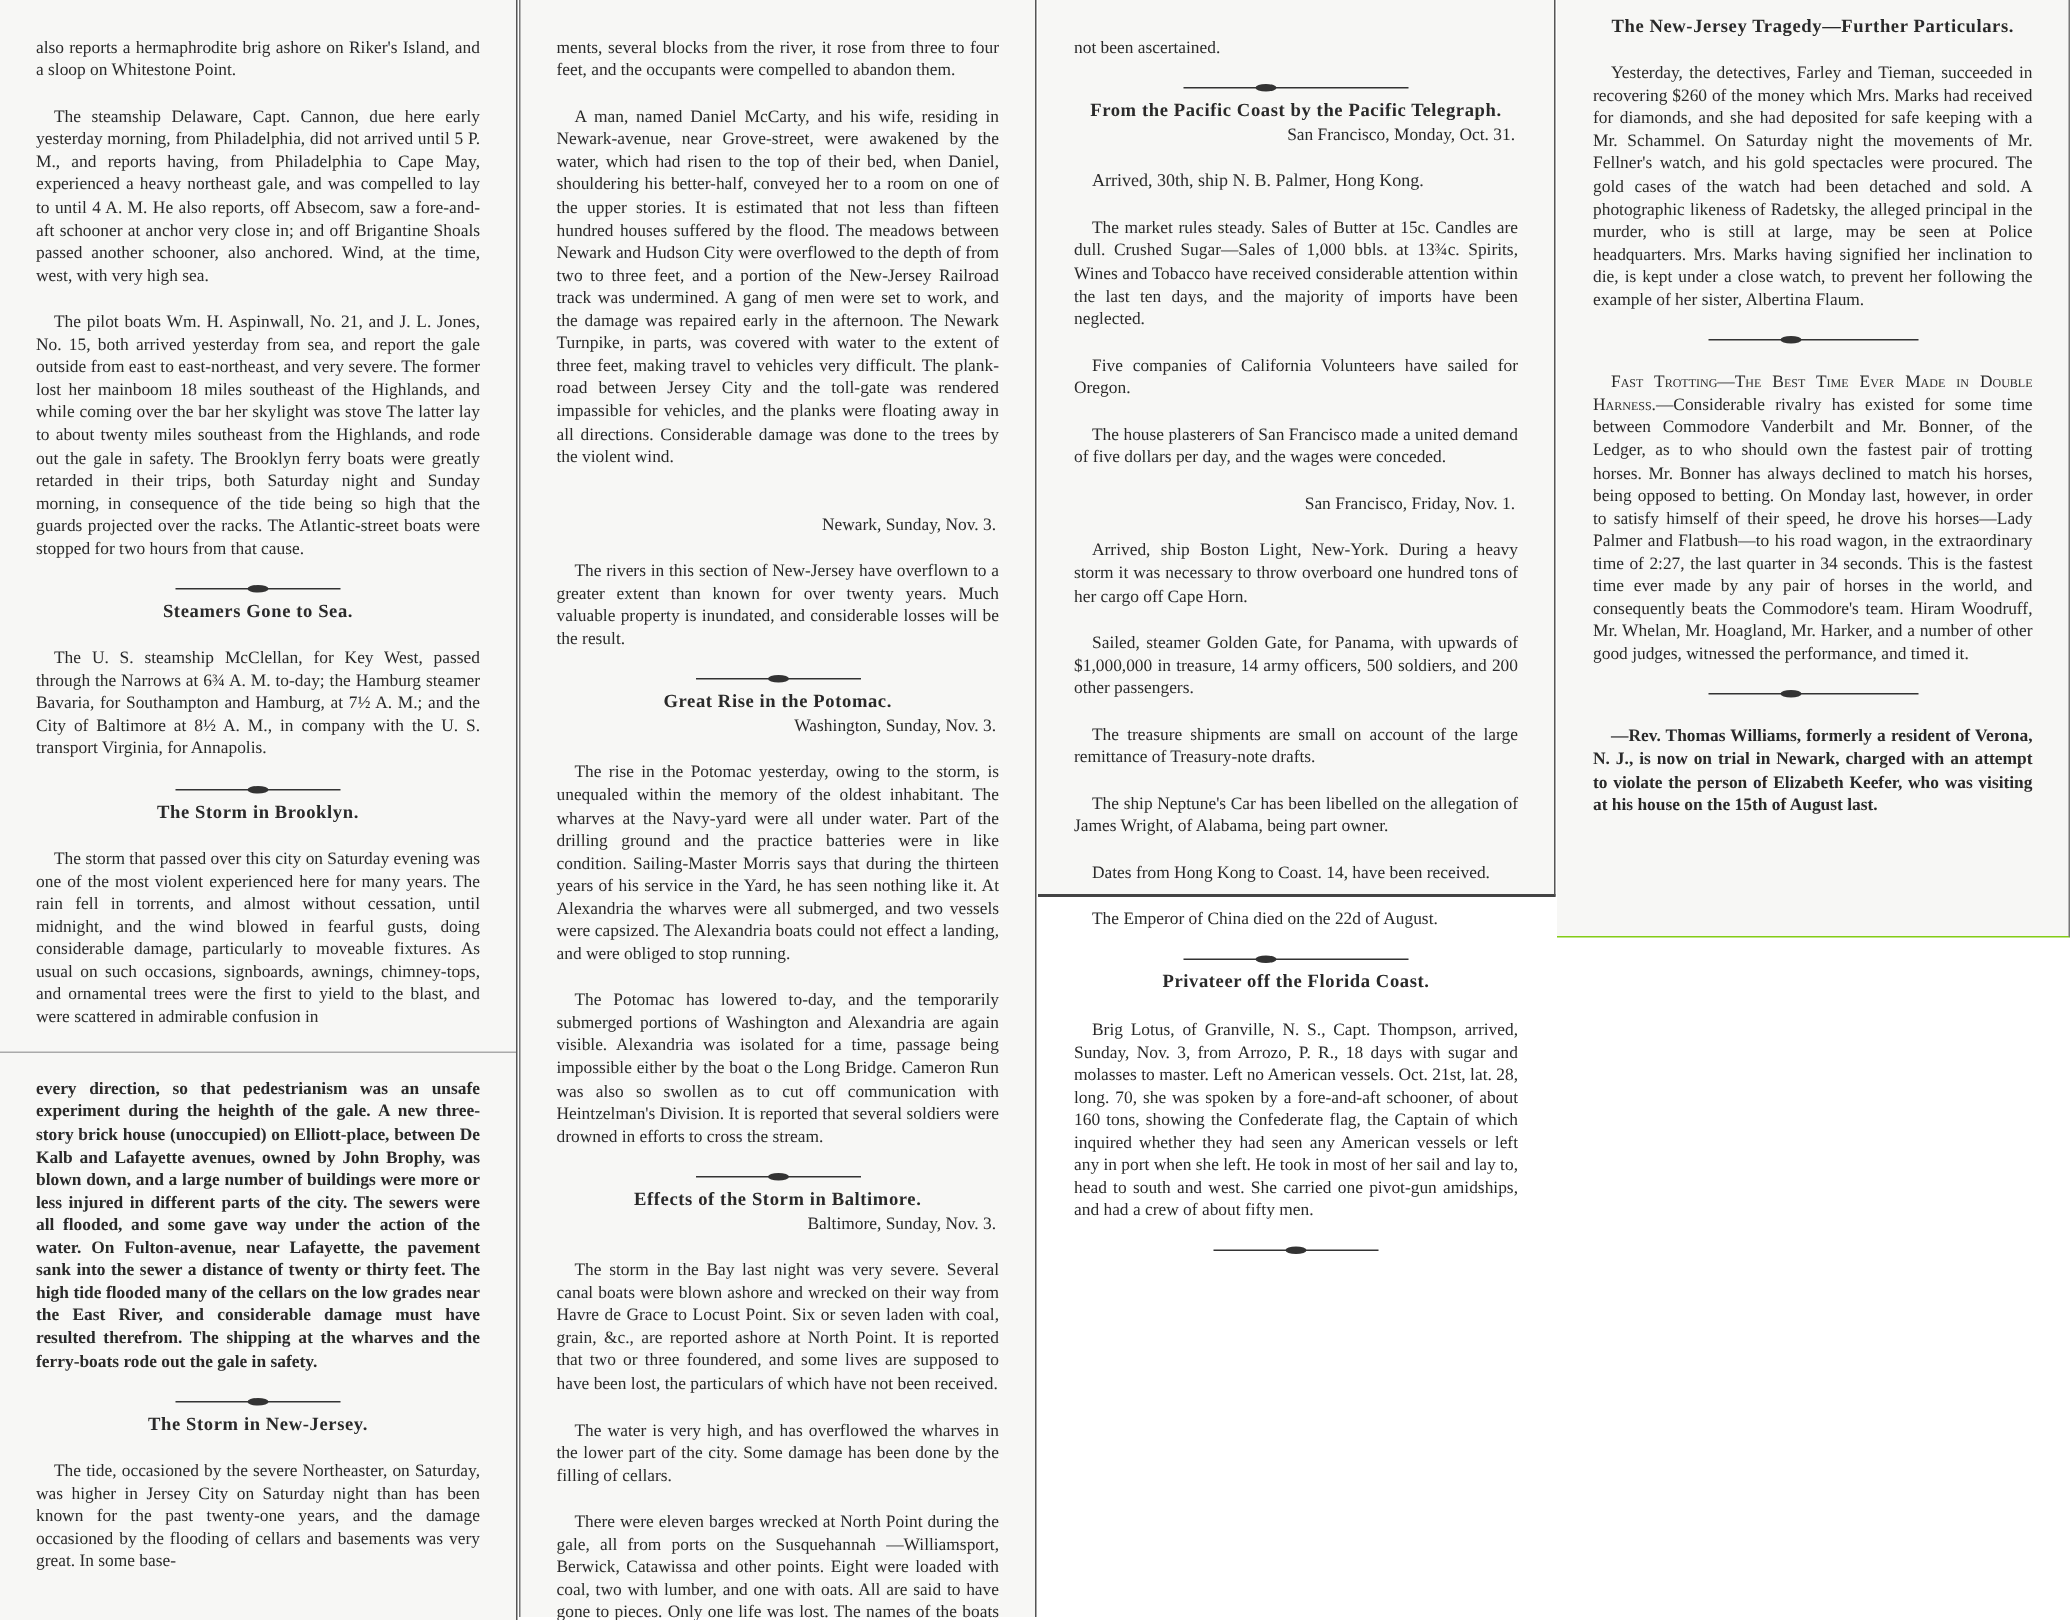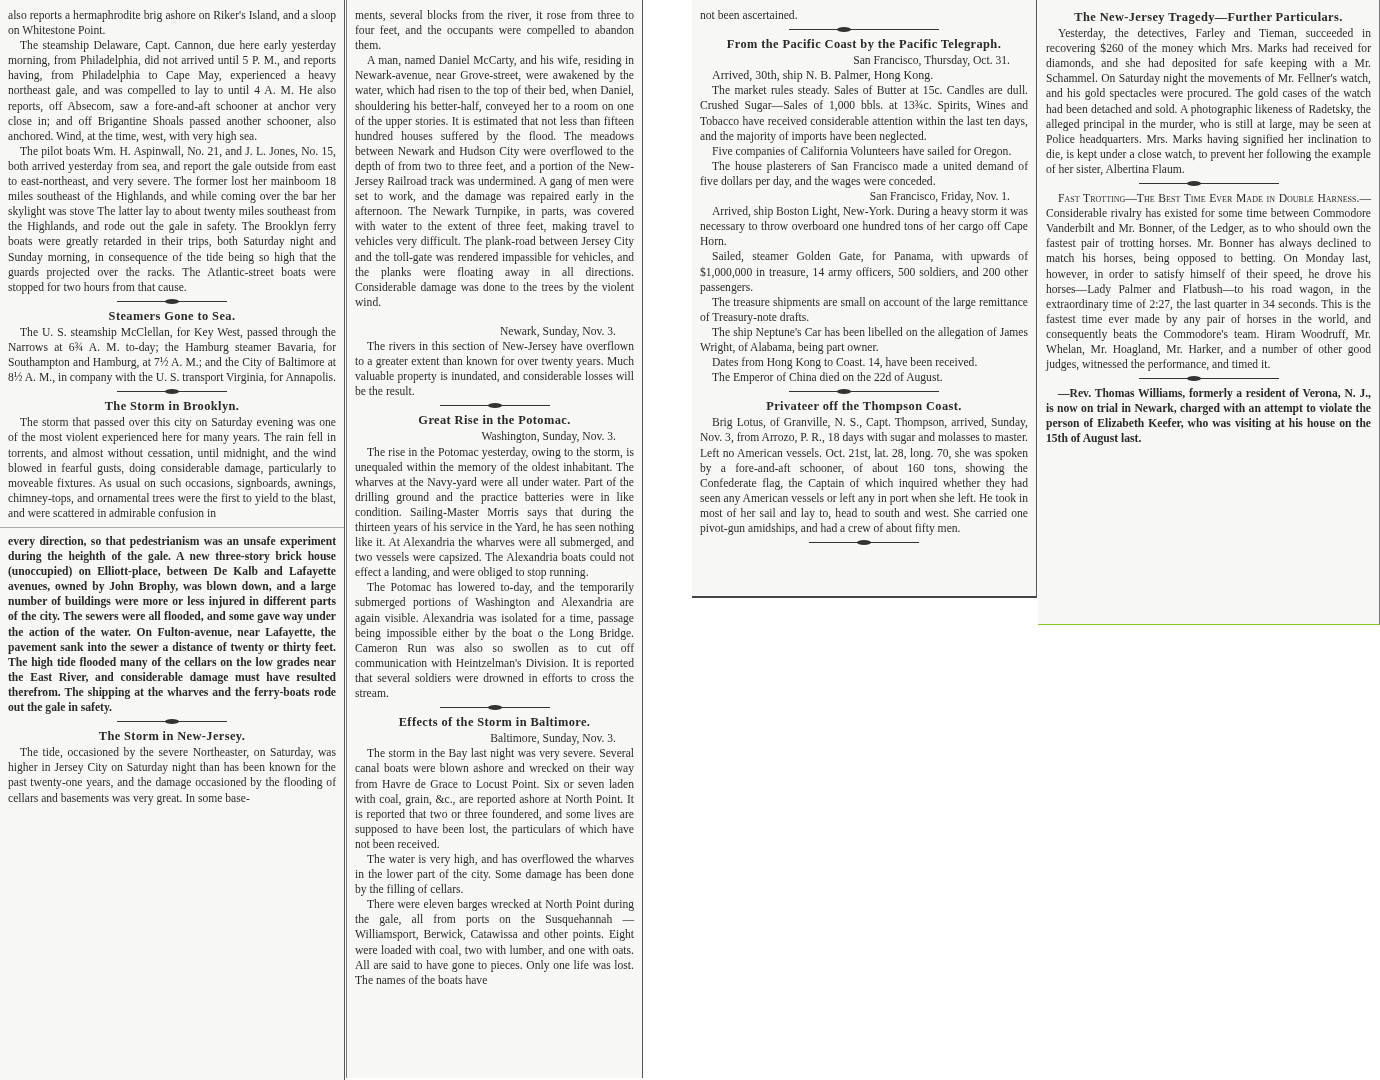--- a/index.html
+++ b/index.html
@@ -14,25 +14,25 @@
     position: absolute;
     top: 0;
     box-sizing: border-box;
     background: #f7f7f5;
     font-size: 11.6px;
     line-height: 15.1px;
     text-align: justify;
     padding: 8px 8px 4px 8px;
   }
   .col1 { left: 0; width: 345px; height: 1080px; border-right: 1px solid #555; }
-  .col2 { left: 346px; width: 297px; height: 1078px; border-right: 1px solid #555; border-left: 1px solid #777; }
+  .col2 { left: 346px; width: 345px; height: 1078px; border-right: 1px solid #555; border-left: 1px solid #777; }
   .col3 { left: 692px; width: 345px; height: 598px; border-right: 1px solid #555; border-bottom: 2px solid #444; }
   .col4 { left: 1038px; width: 342px; height: 625px; border-bottom: 1px solid #84cc16; border-right: 1px solid #777; }
   .col2, .col3 { top: 0; }
-  p { margin: 0; text-indent: 12px; }
+  p { margin: 16px; text-indent: 12px; }
   p.noind { text-indent: 0; }
   .hd {
     text-align: center; font-weight: bold; font-size: 12.4px;
     letter-spacing: 0.4px; margin: 2px 0 1px 0; text-indent: 0;
   }
   .dateline {
     text-align: right; font-size: 11.6px; padding-right: 18px; text-indent: 0;
   }
   .rule {
     height: 8px; position: relative; margin: 3px auto 3px auto; width: 110px;
@@ -84,34 +84,34 @@
   <div class="dateline">Baltimore, Sunday, Nov. 3.</div>
   <p>The storm in the Bay last night was very severe. Several canal boats were blown ashore and wrecked on their way from Havre de Grace to Locust Point. Six or seven laden with coal, grain, &amp;c., are reported ashore at North Point. It is reported that two or three foundered, and some lives are supposed to have been lost, the particulars of which have not been received.</p>
   <p>The water is very high, and has overflowed the wharves in the lower part of the city. Some damage has been done by the filling of cellars.</p>
   <p>There were eleven barges wrecked at North Point during the gale, all from ports on the Susquehannah —Williamsport, Berwick, Catawissa and other points. Eight were loaded with coal, two with lumber, and one with oats. All are said to have gone to pieces. Only one life was lost. The names of the boats have</p>
 </div>
 
 <div class="col col3">
   <p class="noind">not been ascertained.</p>
   <div class="rule" style="width:150px;"></div>
   <div class="hd">From the Pacific Coast by the Pacific Telegraph.</div>
-  <div class="dateline">San Francisco, Thursday, Oct. 31.</div>
+  <div class="dateline">San Francisco, Monday, Oct. 31.</div>
   <p style="font-size:12px;">Arrived, 30th, ship N. B. Palmer, Hong Kong.</p>
   <p>The market rules steady. Sales of Butter at 15c. Candles are dull. Crushed Sugar—Sales of 1,000 bbls. at 13¾c. Spirits, Wines and Tobacco have received considerable attention within the last ten days, and the majority of imports have been neglected.</p>
   <p>Five companies of California Volunteers have sailed for Oregon.</p>
   <p>The house plasterers of San Francisco made a united demand of five dollars per day, and the wages were conceded.</p>
   <div class="dateline">San Francisco, Friday, Nov. 1.</div>
   <p>Arrived, ship Boston Light, New-York. During a heavy storm it was necessary to throw overboard one hundred tons of her cargo off Cape Horn.</p>
   <p>Sailed, steamer Golden Gate, for Panama, with upwards of $1,000,000 in treasure, 14 army officers, 500 soldiers, and 200 other passengers.</p>
   <p>The treasure shipments are small on account of the large remittance of Treasury-note drafts.</p>
   <p>The ship Neptune's Car has been libelled on the allegation of James Wright, of Alabama, being part owner.</p>
   <p>Dates from Hong Kong to Coast. 14, have been received.</p>
   <p>The Emperor of China died on the 22d of August.</p>
   <div class="rule" style="width:150px;"></div>
-  <div class="hd">Privateer off the Thompson Coast.</div>
+  <div class="hd">Privateer off the Florida Coast.</div>
   <p>Brig Lotus, of Granville, N. S., Capt. Thompson, arrived, Sunday, Nov. 3, from Arrozo, P. R., 18 days with sugar and molasses to master. Left no American vessels. Oct. 21st, lat. 28, long. 70, she was spoken by a fore-and-aft schooner, of about 160 tons, showing the Confederate flag, the Captain of which inquired whether they had seen any American vessels or left any in port when she left. He took in most of her sail and lay to, head to south and west. She carried one pivot-gun amidships, and had a crew of about fifty men.</p>
   <div class="rule" style="width:110px;"></div>
 </div>
 
 <div class="col col4">
   <div class="hd">The New-Jersey Tragedy—Further Particulars.</div>
   <p>Yesterday, the detectives, Farley and Tieman, succeeded in recovering $260 of the money which Mrs. Marks had received for diamonds, and she had deposited for safe keeping with a Mr. Schammel. On Saturday night the movements of Mr. Fellner's watch, and his gold spectacles were procured. The gold cases of the watch had been detached and sold. A photographic likeness of Radetsky, the alleged principal in the murder, who is still at large, may be seen at Police headquarters. Mrs. Marks having signified her inclination to die, is kept under a close watch, to prevent her following the example of her sister, Albertina Flaum.</p>
   <div class="rule" style="width:140px;"></div>
   <p>
     <span style="font-variant: small-caps;">Fast Trotting—The Best Time Ever Made in Double Harness.</span><span>—Considerable rivalry has existed for some time between Commodore Vanderbilt and Mr. Bonner, of the Ledger, as to who should own the fastest pair of trotting horses. Mr. Bonner has always declined to match his horses, being opposed to betting. On Monday last, however, in order to satisfy himself of their speed, he drove his horses—Lady Palmer and Flatbush—to his road wagon, in the extraordinary time of 2:27, the last quarter in 34 seconds. This is the fastest time ever made by any pair of horses in the world, and consequently beats the Commodore's team. Hiram Woodruff, Mr. Whelan, Mr. Hoagland, Mr. Harker, and a number of other good judges, witnessed the performance, and timed it.</span>

